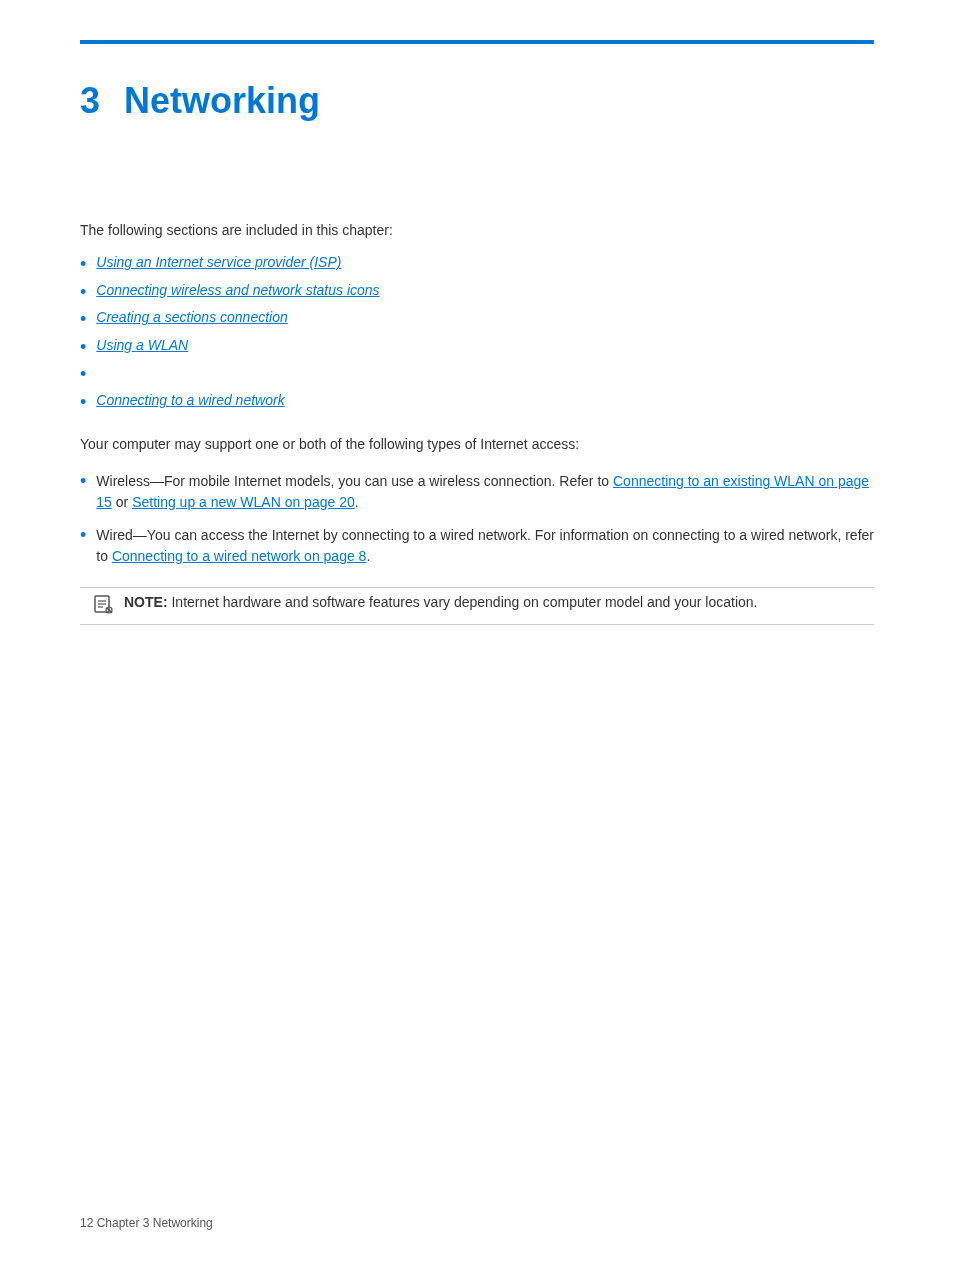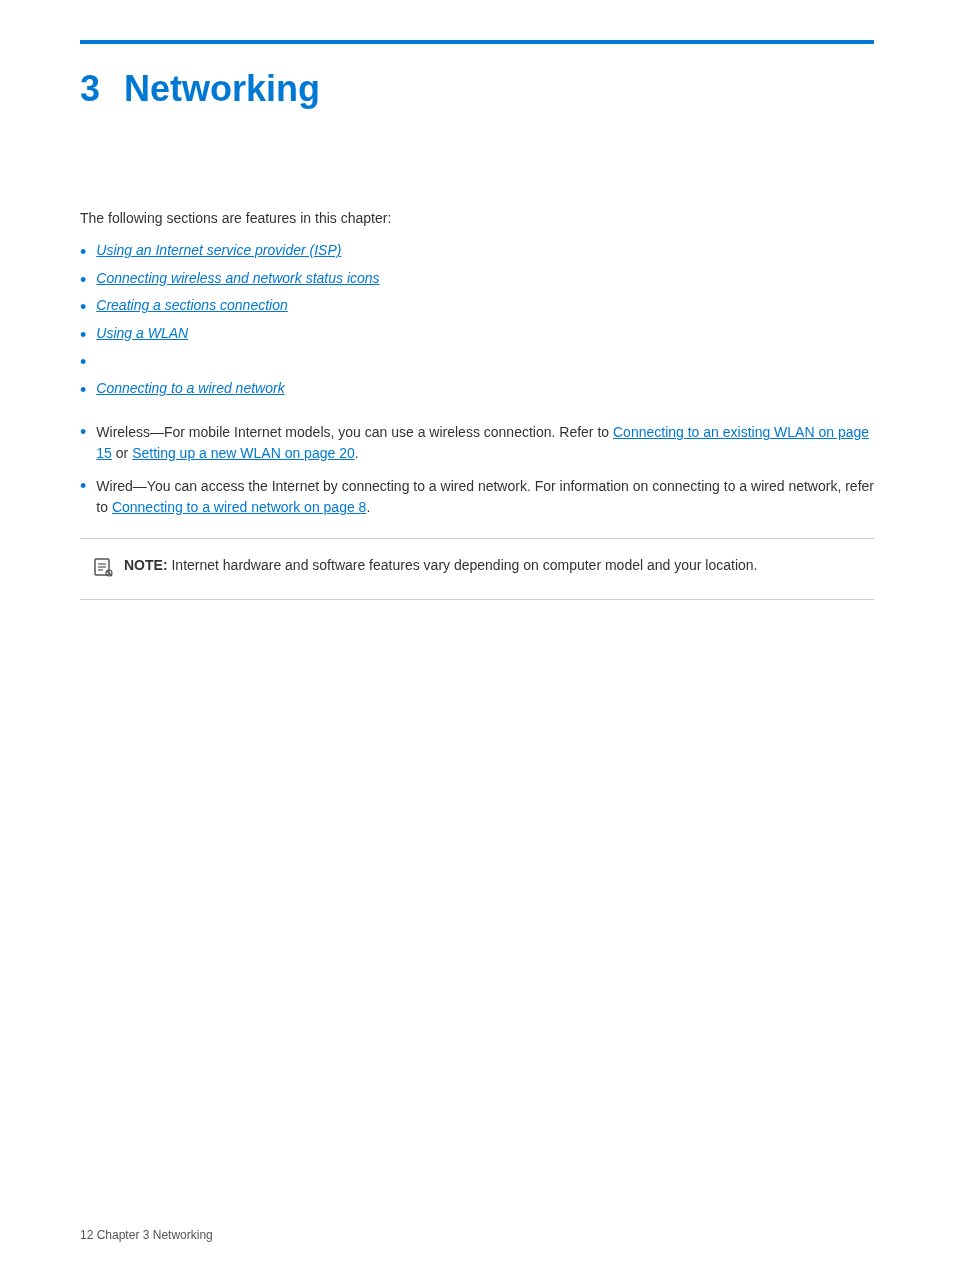--- a/index.html
+++ b/index.html
@@ -40,20 +40,21 @@
     .chapter-number {
       font-size: 36px;
       font-weight: bold;
       color: #0078d4;
     }
 
     .chapter-title {
       font-size: 36px;
       font-weight: bold;
       color: #0078d4;
+      margin-top: 12px;
     }
 
     .intro-text {
       margin-bottom: 16px;
       font-size: 14px;
       color: #333;
     }
 
     .toc-list {
       list-style: none;
@@ -106,21 +107,21 @@
       margin-top: 0;
     }
 
     .content-list .item-text {
       flex: 1;
     }
 
     .note-box {
       border-top: 1px solid #ccc;
       border-bottom: 1px solid #ccc;
-      padding: 16px 12px;
+      padding: 4px 12px;
       display: flex;
       align-items: flex-start;
       gap: 8px;
       margin-top: 8px;
     }
 
     .note-icon {
       flex-shrink: 0;
       margin-top: 1px;
     }
@@ -135,21 +136,21 @@
       color: #333;
       line-height: 1.5;
     }
 
     .note-label {
       font-weight: bold;
     }
 
     .footer {
       position: absolute;
-      bottom: 28px;
+      bottom: 40px;
       left: 80px;
       font-size: 12px;
       color: #555;
     }
 
     a {
       color: #0078d4;
       text-decoration: underline;
     }
   </style>
@@ -157,21 +158,21 @@
 <body>
 
 <div class="page">
   <div class="top-border"></div>
 
   <div class="chapter-header">
     <span class="chapter-number">3</span>
     <span class="chapter-title">Networking</span>
   </div>
 
-  <p class="intro-text">The following sections are features in this chapter:</p>
+  <p class="intro-text">The following sections are included in this chapter:</p>
 
   <ul class="toc-list">
     <li>
       <span class="bullet">•</span>
       <a class="toc-link">Using an Internet service provider (ISP)</a>
     </li>
     <li>
       <span class="bullet">•</span>
       <a class="toc-link">Connecting wireless and network status icons</a>
     </li>
@@ -185,20 +186,21 @@
     </li>
     <li>
       <span class="bullet">•</span>
     </li>
     <li>
       <span class="bullet">•</span>
       <a class="toc-link">Connecting to a wired network</a>
     </li>
   </ul>
 
+  <p class="body-text">Your computer may support one or both of the following types of Internet access:</p>
 
   <ul class="content-list">
     <li>
       <span class="bullet">•</span>
       <span class="item-text">
         <span>Wireless—For mobile Internet models, you can use a wireless connection. Refer to </span><a>Connecting to an existing WLAN on page 15</a><span> or </span><a>Setting up a new WLAN on page 20</a><span>.</span>
       </span>
     </li>
     <li>
       <span class="bullet">•</span>

